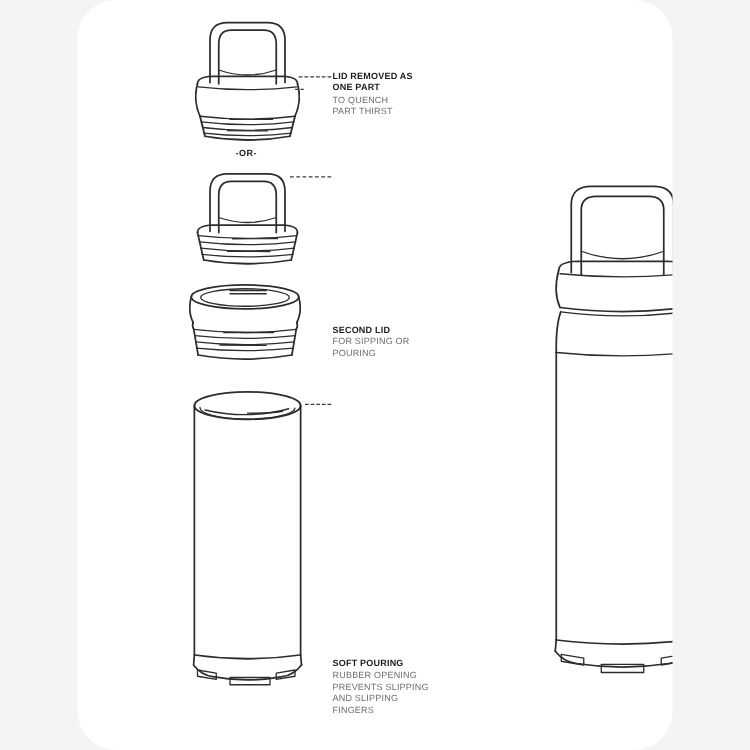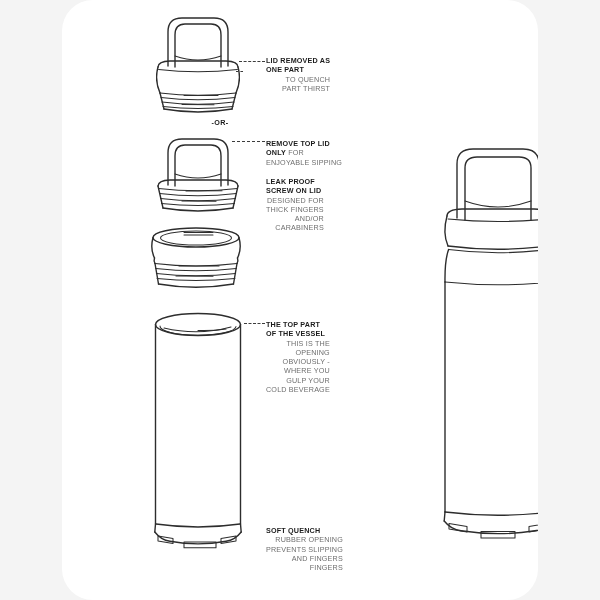--- a/index.html
+++ b/index.html
@@ -18,24 +18,24 @@
   .draw path,.draw ellipse,.draw rect{
     fill:none;stroke:var(--line);stroke-width:1.4;
     stroke-linecap:round;stroke-linejoin:round;
   }
   .draw .thin{stroke-width:1.05;}
   .label{
     position:absolute;font-size:7.2px;line-height:9.3px;
     letter-spacing:.18px;white-space:nowrap;
   }
   .label .b{font-weight:bold;color:var(--heading);}
-  .label .r{font-weight:normal;color:var(--body);text-align:right;}
+  .label .r{font-weight:normal;color:var(--body);}
   .or-sep{
     position:absolute;font-size:7.2px;font-weight:bold;color:var(--heading);
-    letter-spacing:.4px;text-align:center;width:30px;margin-left:23px;
+    letter-spacing:.4px;text-align:center;width:30px;
   }
   .leader{
     position:absolute;height:0;border-top:1.5px dashed #3c3c3c;
   }
 </style>
 </head>
 <body>
 
 <div class="stage">
 
@@ -81,34 +81,21 @@
     <path class="thin" d="M5.5,67.5 Q42,71.5 78.5,67.5"></path>
     <path d="M2,50 L7,72"></path>
     <path d="M82,50 L77,72"></path>
     <path d="M7,72 Q42,78 77,72"></path>
     <path class="thin" d="M30,55 L66,54.8"></path>
     <path class="thin" d="M26,65 L60,65.2"></path>
   </svg>
 
   <div class="leader" style="left:170px;top:141px;width:33px;"></div>
 
-  <div class="label" style="left:204px;top:139px;">
-    <div class="b">REMOVE TOP LID</div>
-    <div><span class="b">ONLY</span> <span class="r">FOR</span></div>
-    <div class="r">ENJOYABLE SIPPING</div>
-  </div>
 
-  <div class="label" style="left:204px;top:177px;">
-    <div class="b">LEAK PROOF</div>
-    <div class="b">SCREW ON LID</div>
-    <div class="r">DESIGNED FOR</div>
-    <div class="r">THICK FINGERS</div>
-    <div class="r">AND/OR</div>
-    <div class="r">CARABINERS</div>
-  </div>
 
   <svg class="draw" style="left:89px;top:226px;" width="90" height="70" viewBox="0 0 90 70">
     <ellipse cx="45" cy="11.5" rx="43" ry="9.5"></ellipse>
     <ellipse class="thin" cx="45" cy="12" rx="35.5" ry="7"></ellipse>
     <path class="thin" d="M33,6.4 L62,6.4"></path>
     <path class="thin" d="M33,9 L62,9"></path>
     <path d="M2,11.5 C0,19 0.5,26 3.5,32"></path>
     <path d="M88,11.5 C90,19 89.5,26 86.5,32"></path>
     <path d="M3.5,32 Q2.5,35 4,37.5"></path>
     <path d="M86.5,32 Q87.5,35 86,37.5"></path>
@@ -116,55 +103,50 @@
     <path class="thin" d="M4.7,42.5 Q45,47 85.3,42.5"></path>
     <path class="thin" d="M5.4,47.5 Q45,52 84.6,47.5"></path>
     <path class="thin" d="M6.1,52.5 Q45,56.5 83.9,52.5"></path>
     <path d="M4,37.5 L7.5,58"></path>
     <path d="M86,37.5 L82.5,58"></path>
     <path d="M7.5,58 Q45,64.5 82.5,58"></path>
     <path class="thin" d="M28,40 L68,40"></path>
     <path class="thin" d="M25,50 L62,50.3"></path>
   </svg>
 
+  <div class="label" style="left:204px;top:259px;">
+    <div class="b">SECOND LID</div>
+    <div class="r">FOR SIPPING OR</div>
+    <div class="r">POURING</div>
+  </div>
 
   <svg class="draw" style="left:92px;top:312px;" width="89" height="240" viewBox="0 0 89 240">
     <ellipse cx="44" cy="12.5" rx="42.5" ry="11"></ellipse>
     <path class="thin" d="M6,14 A38,9 0 0 0 82,14.5"></path>
     <path class="thin" d="M10,16 Q44,24 77,15"></path>
     <path class="thin" d="M44,18.5 Q60,19 72,17"></path>
     <path d="M1.5,12.5 L1.5,212"></path>
     <path d="M86.5,12.5 L86.5,212"></path>
     <path d="M2,212 Q44,218 86,212"></path>
     <path d="M1.5,212 L0.8,220"></path>
     <path d="M86.5,212 L87.2,220"></path>
     <path d="M0.8,220 Q7,228 16,229.3 Q44,234.5 72,229.3 Q81,228 87.2,220"></path>
     <path class="thin" d="M4,224 L19,226.5 L19,231.5 L4,229 Z"></path>
     <path class="thin" d="M30,230 L62,230 L62,235.8 L30,235.8 Z"></path>
     <path class="thin" d="M67,226.5 L82,224 L82,229 L67,231.5 Z"></path>
   </svg>
 
   <div class="leader" style="left:182px;top:323px;width:21px;"></div>
 
-  <div class="label" style="left:204px;top:320px;">
-    <div class="b">THE TOP PART</div>
-    <div class="b">OF THE VESSEL</div>
-    <div class="r">THIS IS THE</div>
-    <div class="r">OPENING</div>
-    <div class="r">OBVIOUSLY -</div>
-    <div class="r">WHERE YOU</div>
-    <div class="r">GULP YOUR</div>
-    <div class="r">COLD BEVERAGE</div>
-  </div>
 
   <div class="label" style="left:204px;top:526px;">
-    <div class="b">SOFT QUENCH</div>
+    <div class="b">SOFT POURING</div>
     <div class="r">RUBBER OPENING</div>
     <div class="r">PREVENTS SLIPPING</div>
-    <div class="r">AND FINGERS</div>
+    <div class="r">AND SLIPPING</div>
     <div class="r">FINGERS</div>
   </div>
 
   <svg class="draw" style="left:378px;top:144px;" width="116" height="402" viewBox="0 0 116 402">
     <path d="M17,74 L17,20 Q17,5 33,5 L83,5 Q99,5 99,20 L99,74"></path>
     <path d="M25,76 L25,24 Q25,13 37,13 L79,13 Q91,13 91,24 L91,76"></path>
     <path class="thin" d="M25,57 Q58,69 91,57"></path>
     <path d="M7,72 Q7,65.5 22,65 L94,65 Q109,65.5 109,72"></path>
     <path class="thin" d="M8,75 Q58,80 108,75"></path>
     <path d="M7,72 C4,83 4,93 8,102"></path>

